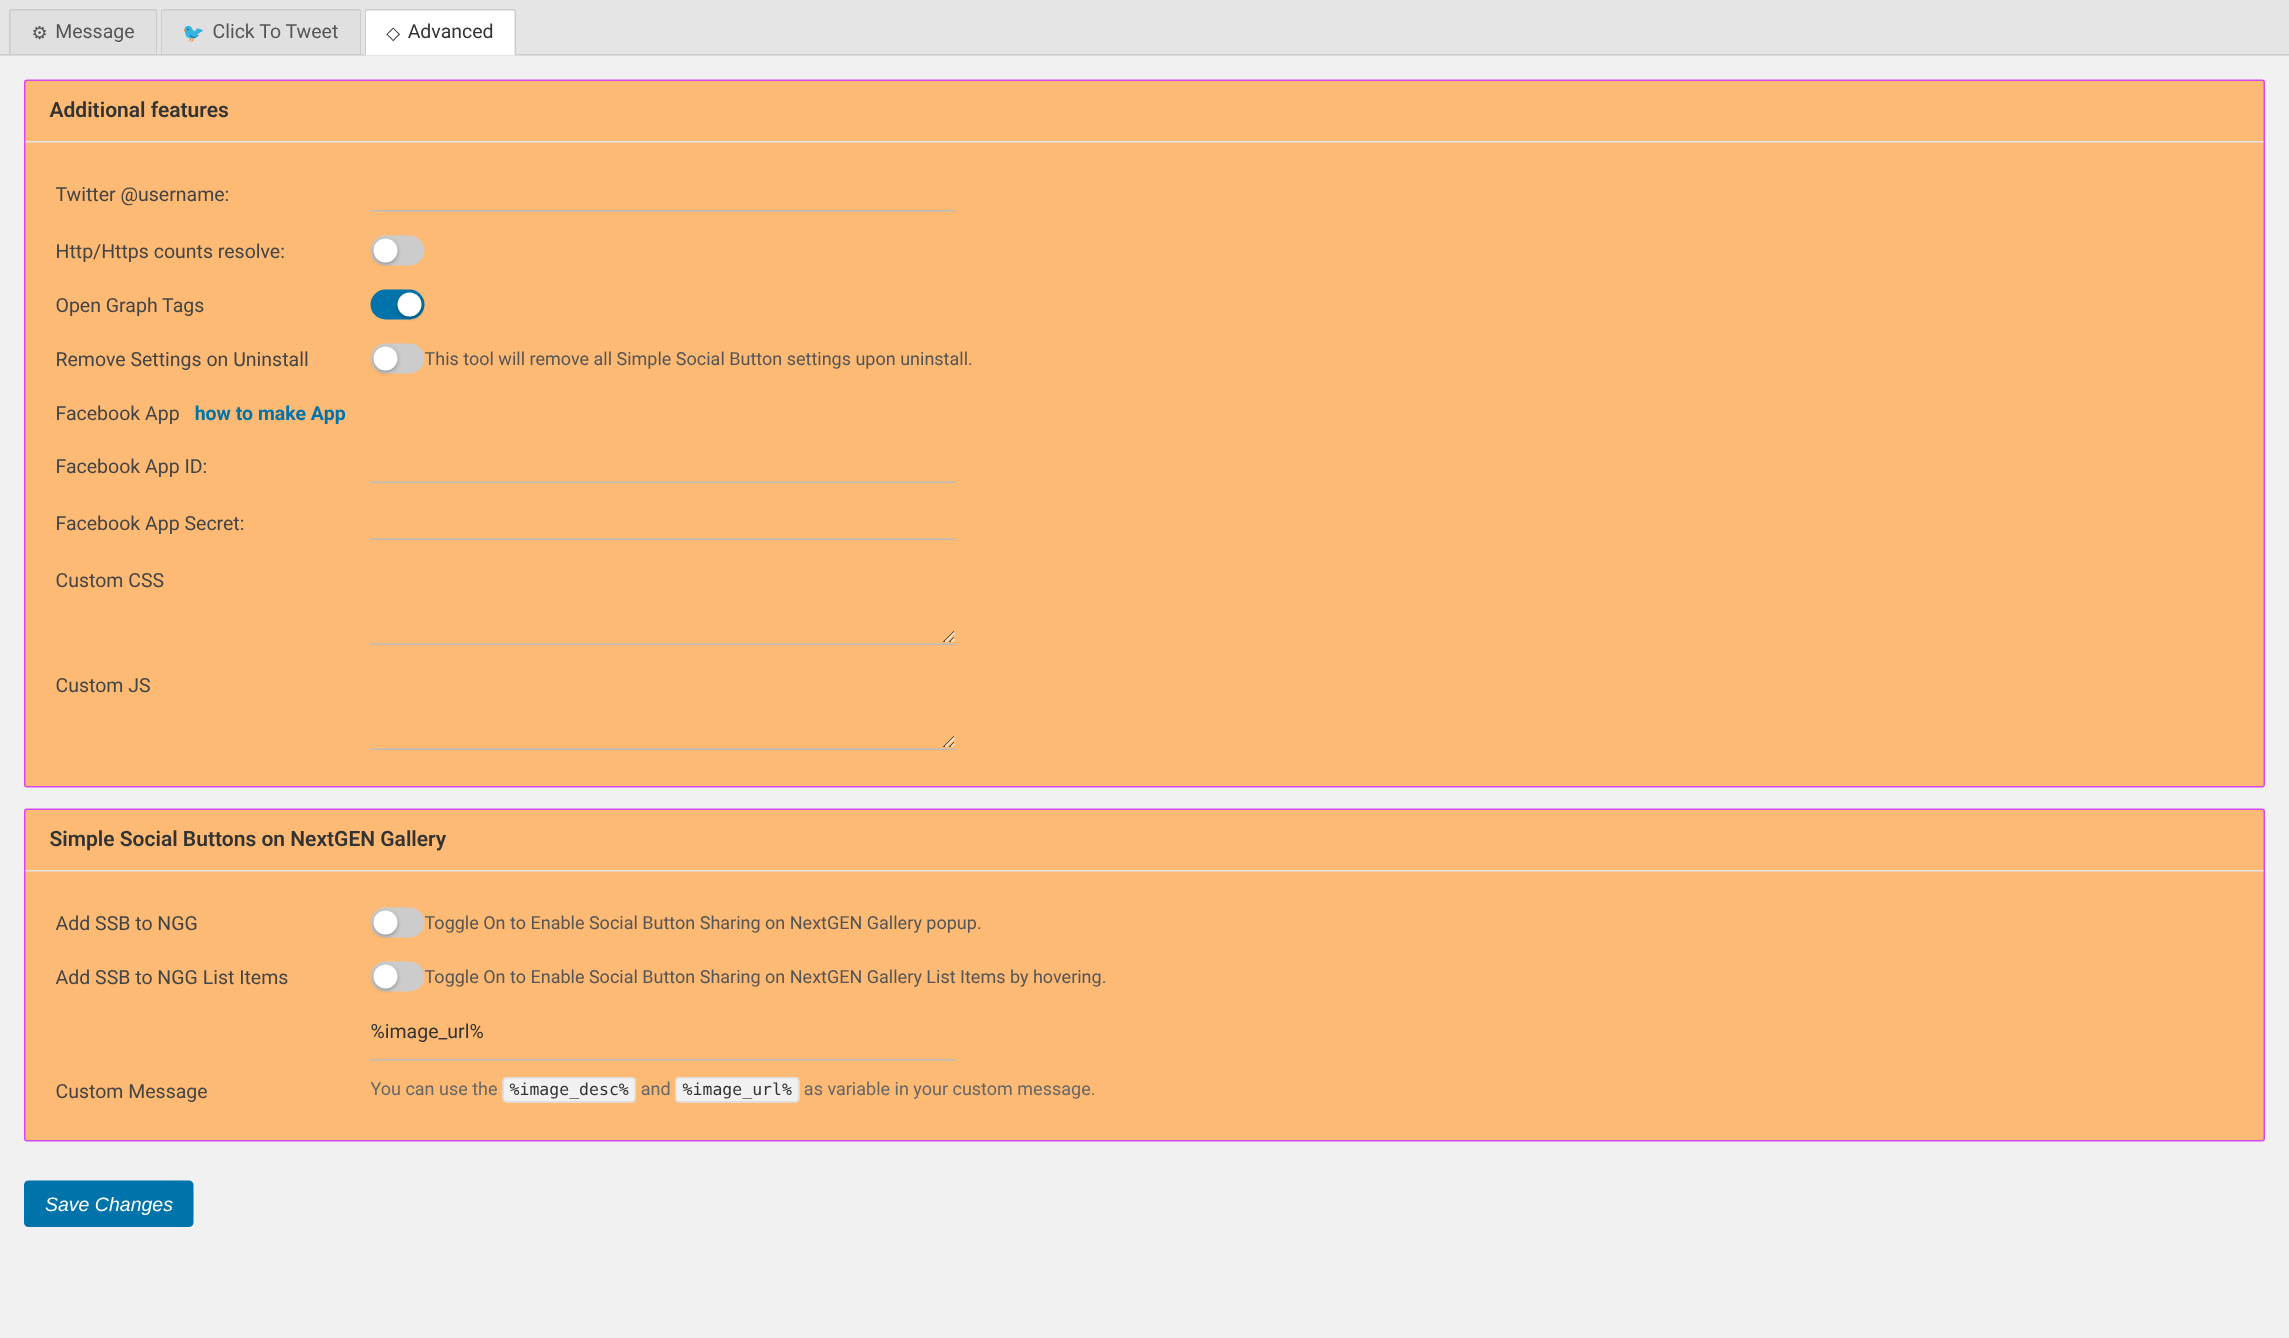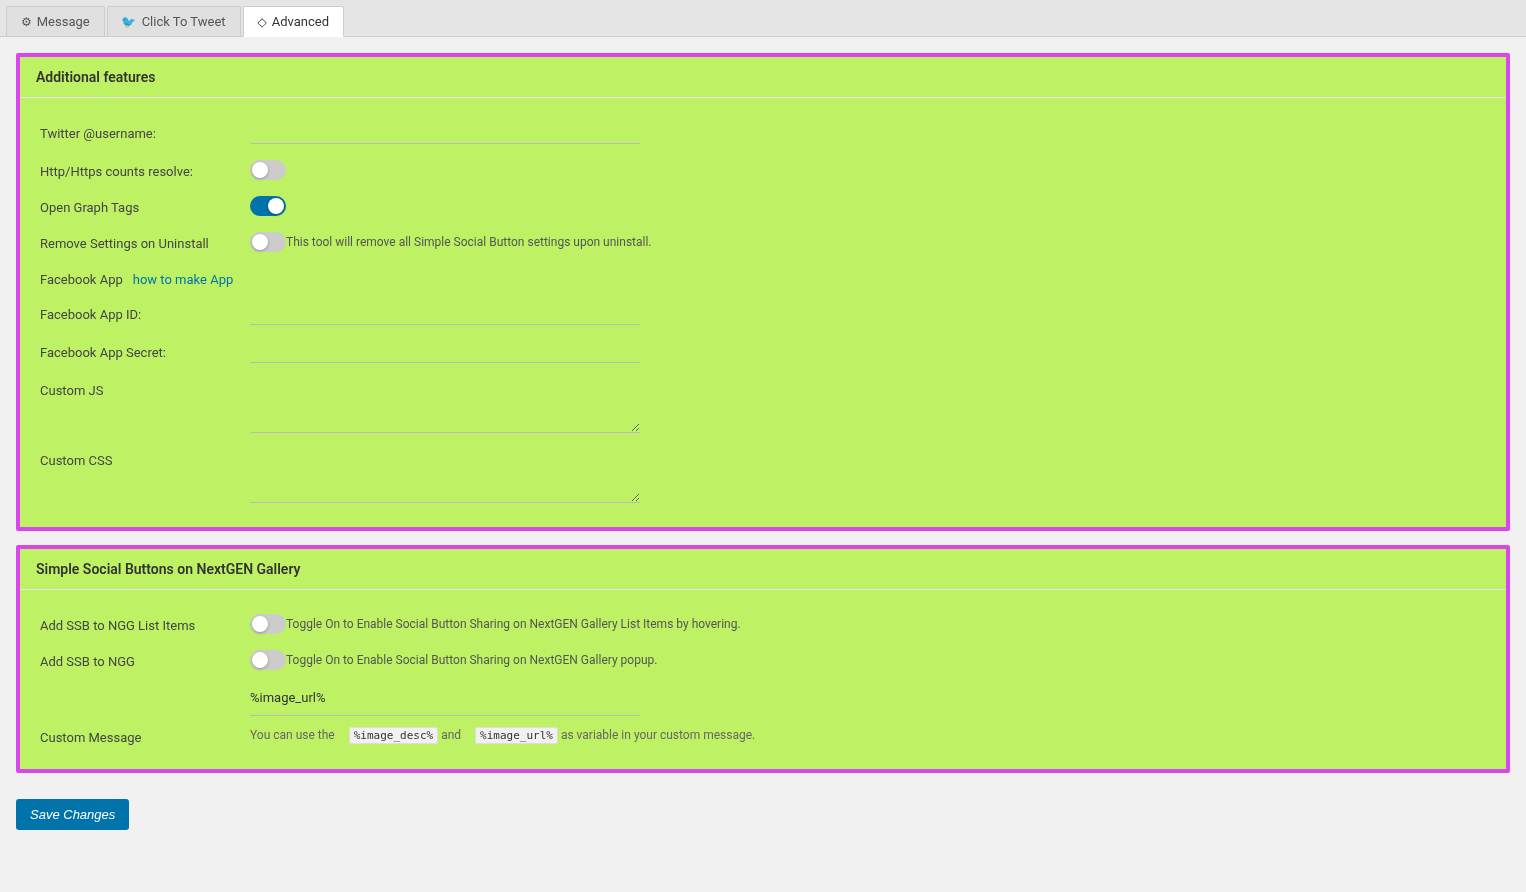--- a/index.html
+++ b/index.html
@@ -43,22 +43,22 @@
     
     .page-content {
       padding: 16px;
       display: flex;
       flex-direction: column;
       gap: 14px;
     }
 
     
     .panel {
-      background: #bef264;
-      border: 4px solid #d946ef;
+      background: #fdba74;
+      border: 1px solid #d946ef;
       border-radius: 2px;
     }
     .panel-title {
       font-size: 14px;
       font-weight: 600;
       color: #333;
       padding: 12px 16px;
       border-bottom: 1px solid #e2e4e7;
     }
     .panel-body {
@@ -148,20 +148,21 @@
     .toggle-desc {
       font-size: 12px;
       color: #555;
     }
 
     
     .link {
       color: #0073aa;
       text-decoration: none;
       font-size: 13px;
+      font-weight: bold;
     }
 
     
     .custom-message-value {
       font-size: 13px;
       color: #333;
       padding: 4px 0;
     }
 
     
@@ -172,21 +173,20 @@
       line-height: 1.6;
     }
     .code-tag {
       background: #f1f1f1;
       border: 1px solid #ddd;
       border-radius: 3px;
       padding: 1px 4px;
       font-family: monospace;
       font-size: 11px;
       color: #333;
-      margin-left: 11px;
     }
 
     
     .facebook-label-block {
       display: flex;
       flex-direction: row;
       gap: 10px;
     }
 
     
@@ -292,70 +292,70 @@
       </div>
 
       <div class="form-row">
         <div class="form-label">Facebook App Secret:</div>
         <div class="form-control">
           <input type="text" class="text-input" value="" style="">
         </div>
       </div>
 
       <div class="form-row" style="align-items: flex-start;">
-        <div class="form-label">Custom JS</div>
+        <div class="form-label">Custom CSS</div>
         <div class="form-control">
           <div class="textarea-wrapper">
             <textarea class="textarea-input" rows="3" style=""></textarea>
           </div>
         </div>
       </div>
 
       <div class="form-row" style="align-items: flex-start;">
-        <div class="form-label">Custom CSS</div>
+        <div class="form-label">Custom JS</div>
         <div class="form-control">
           <div class="textarea-wrapper">
             <textarea class="textarea-input" rows="3" style=""></textarea>
           </div>
         </div>
       </div>
 
     </div>
   </div>
 
   <div class="panel">
     <div class="panel-title">Simple Social Buttons on NextGEN Gallery</div>
     <div class="panel-body">
+
+      <div class="form-row">
+        <div class="form-label">Add SSB to NGG</div>
+        <div class="form-control">
+          <div class="toggle-wrap">
+            <div class="toggle">
+              <div class="toggle-track"></div>
+              <div class="toggle-thumb"></div>
+            </div>
+            <span class="toggle-desc">Toggle On to Enable Social Button Sharing on NextGEN Gallery popup.</span>
+          </div>
+        </div>
+      </div>
 
       <div class="form-row">
         <div class="form-label">Add SSB to NGG List Items</div>
         <div class="form-control">
           <div class="toggle-wrap">
             <div class="toggle">
               <div class="toggle-track"></div>
               <div class="toggle-thumb"></div>
             </div>
             <span class="toggle-desc">Toggle On to Enable Social Button Sharing on NextGEN Gallery List Items by hovering.</span>
           </div>
         </div>
       </div>
 
-      <div class="form-row">
-        <div class="form-label">Add SSB to NGG</div>
-        <div class="form-control">
-          <div class="toggle-wrap">
-            <div class="toggle">
-              <div class="toggle-track"></div>
-              <div class="toggle-thumb"></div>
-            </div>
-            <span class="toggle-desc">Toggle On to Enable Social Button Sharing on NextGEN Gallery popup.</span>
-          </div>
-        </div>
-      </div>
-
       <div class="form-row" style="align-items: flex-end;">
         <div class="form-label">Custom Message</div>
         <div class="form-control">
           <div class="custom-message-value">%image_url%</div>
           <div style="width: 390px; border-bottom: 1px solid #bbb; margin-bottom: 10px; margin-top: 6px;"></div>
           <div class="help-text">
             <span>You can use the </span><code class="code-tag">%image_desc%</code><span> and </span><code class="code-tag">%image_url%</code><span> as variable in your custom message.</span>
           </div>
         </div>
       </div>

